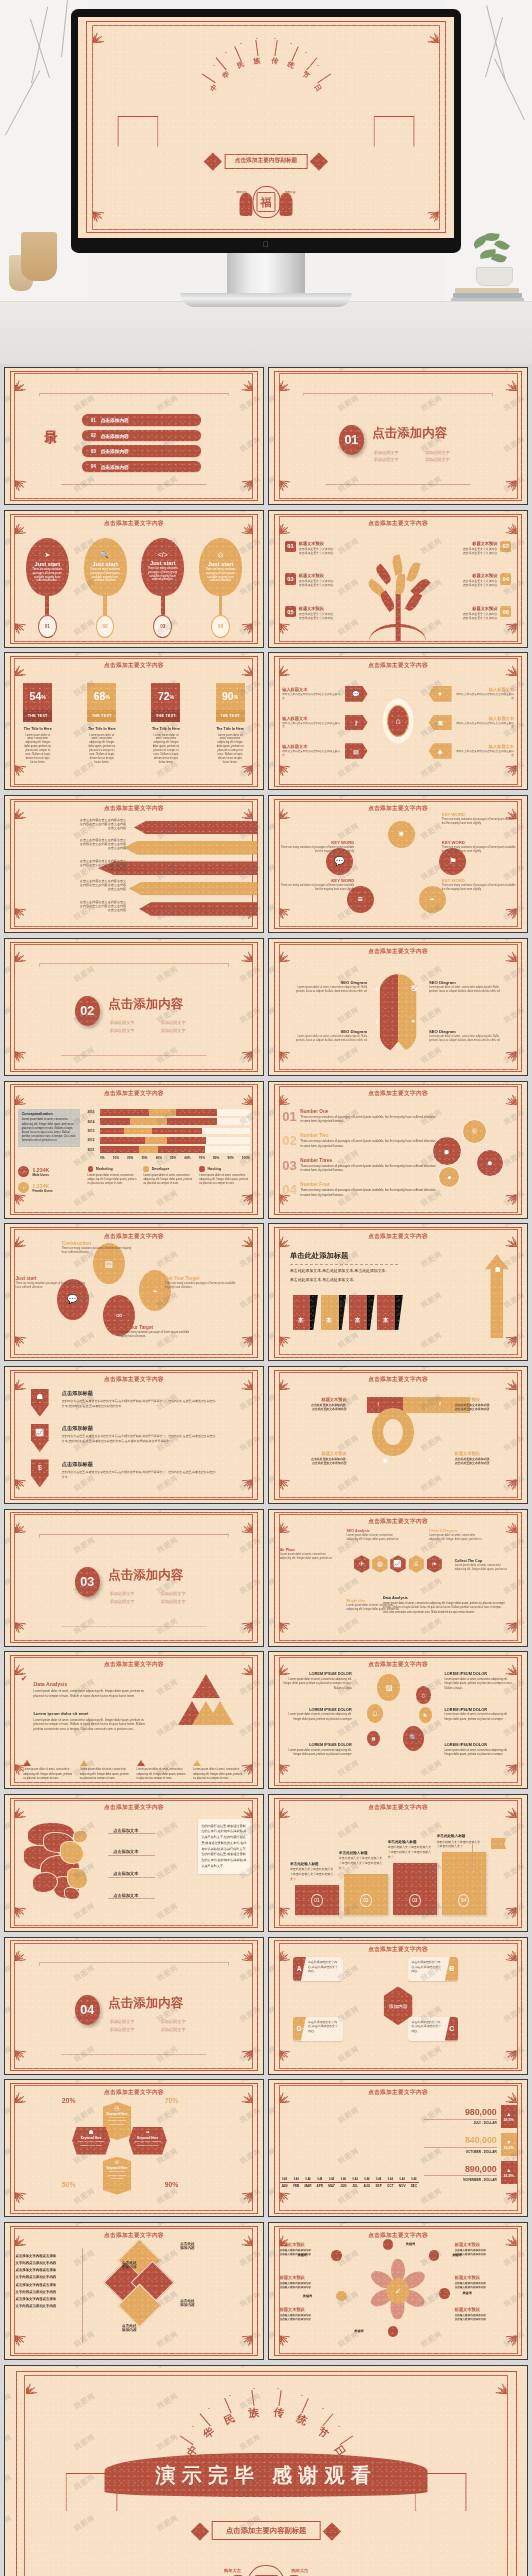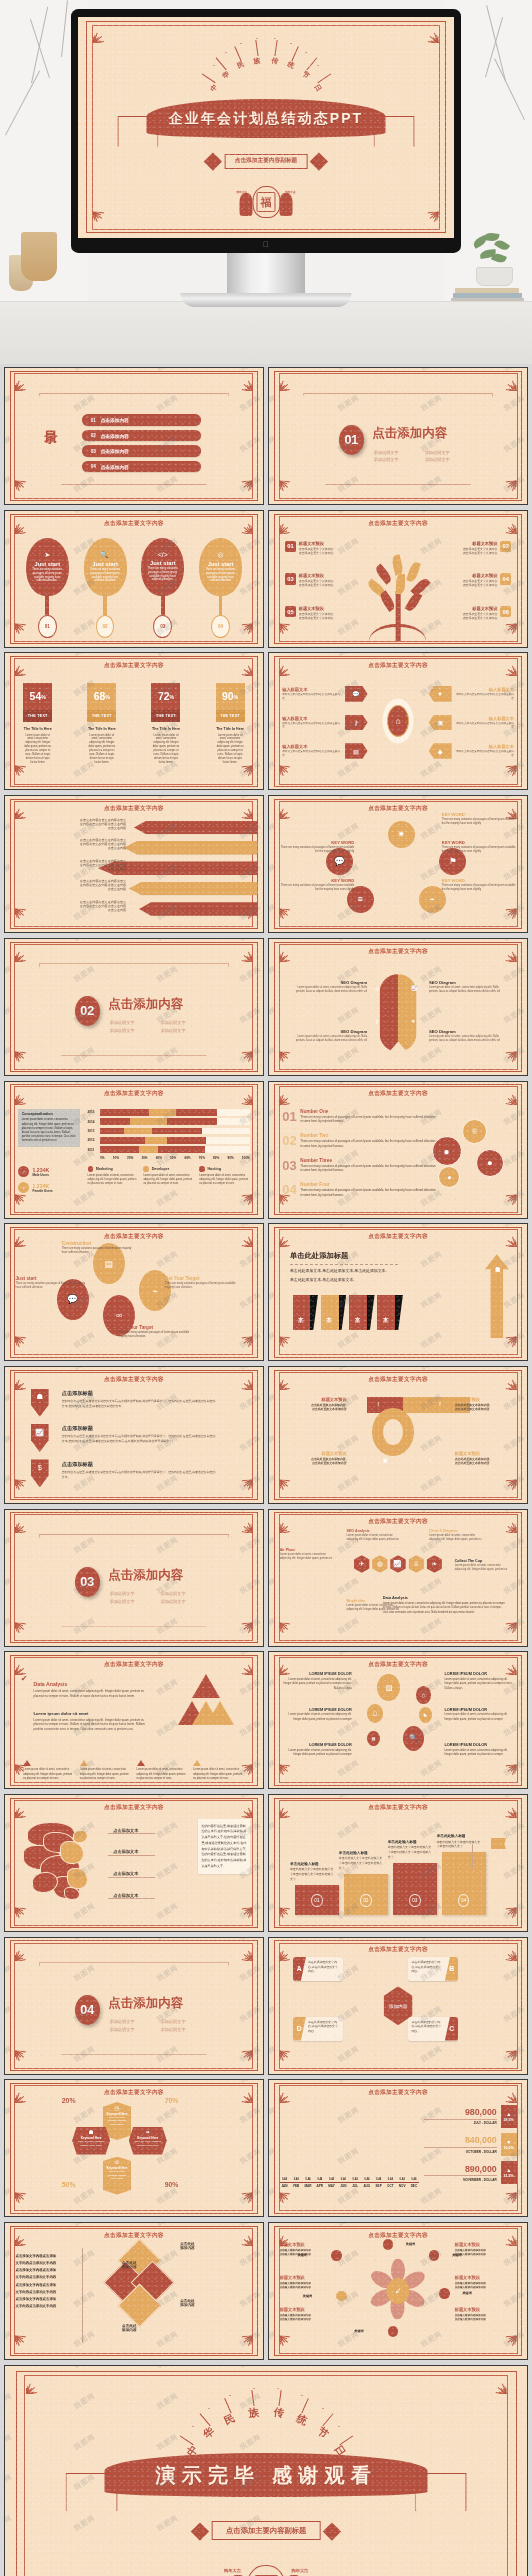--- a/index.html
+++ b/index.html
@@ -300,23 +300,20 @@
             <div class="arc-ray" style="left: 186px; top: 6.3px; height: 15.6px; transform: rotate(40deg);"></div>
             <div style="position: absolute; left: 185px; top: 4.2px; width: 1px; height: 1px; background: rgb(181, 80, 63);"></div>
             <div class="arc-char" style="left: 194px; top: 35px; font-size: 6.8px; transform: rotate(56deg);">日</div>
             <div class="arc-ray" style="left: 197px; top: 19px; height: 15.6px; transform: rotate(56deg);"></div>
             <div style="position: absolute; left: 197px; top: 17px; width: 1px; height: 1px; background: rgb(181, 80, 63);"></div>
           </div>
 
         <div class="ribbon" style="top:34%;width:291px">
           <div class="ribbon-tail l"></div>
           <div class="ribbon-tail r"></div>
-          <div class="ribbon-band">
-            <span style="font-size:14px;letter-spacing:2.1px">企业年会计划总结动态PPT</span>
-          </div>
         </div>
 
         <div class="subbar" style="top:62%">
           <div class="diamond"></div>
           <div class="subbox" style="font-size:5.7px;padding:2.6px 9.4px">点击添加主要内容副标题</div>
           <div class="diamond"></div>
         </div>
 
         <div class="fu-seal" style="bottom:4%;width:57px;height:46px">
           <div class="fu-dog l" style="width:12.5px;height:23px;top:10.4px"></div>

